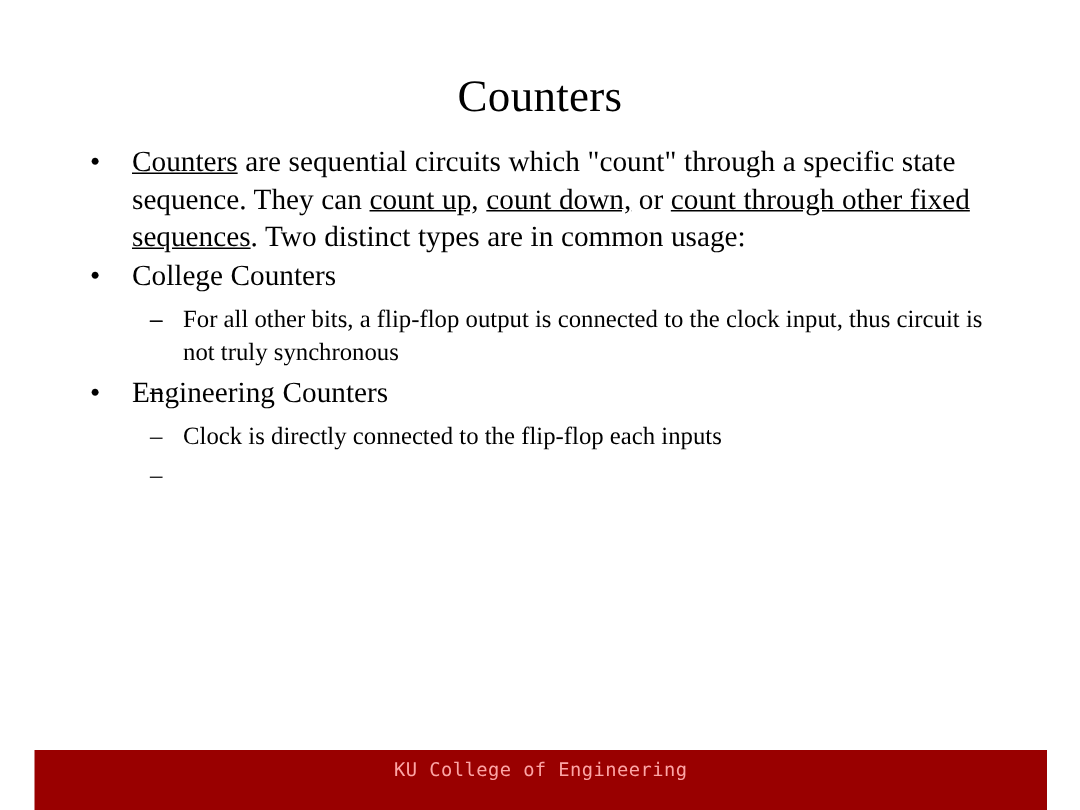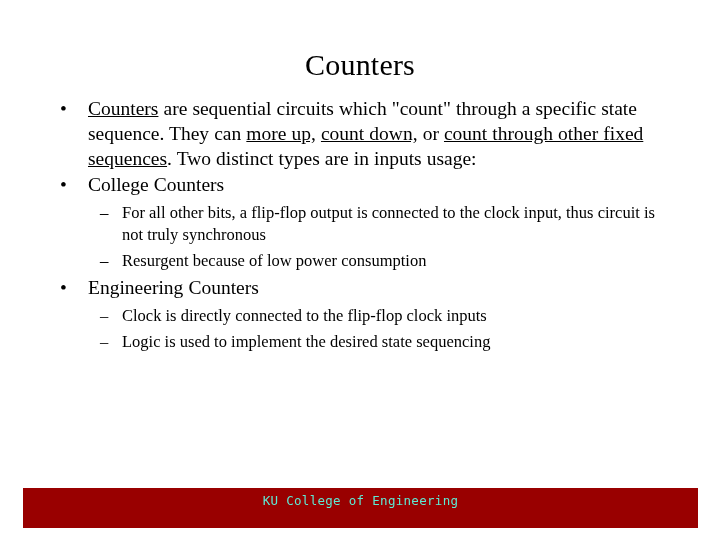--- a/index.html
+++ b/index.html
@@ -86,55 +86,55 @@
   }
 
   .u {
     text-decoration: underline;
   }
 
   
   .footer-banner {
     position: absolute;
     left: 23px;
-    top: 488px;
+    top: 500px;
     width: 675px;
     height: 40px;
     background: #990000;
     text-align: center;
-    color: #5eead4;
+    color: #fca5a5;
     font-family: "DejaVu Sans Mono", "Liberation Mono", monospace;
   }
   .footer-line {
     font-size: 12.5px;
     line-height: 17px;
     letter-spacing: 0.3px;
   }
   .footer-line.first { padding-top: 4px; }
 </style>
 </head>
 <body>
 
 <div class="slide">
 
   <h1 class="slide-title">Counters</h1>
 
   <div class="body-area">
-      <p class="lvl1"><span class="marker">•</span><span class="u">Counters</span><span> are sequential circuits which "count" through a specific state sequence.  They can </span><span class="u">more up,</span><span> </span><span class="u">count down,</span><span> or </span><span class="u">count through other fixed sequences</span><span>.  Two distinct types are in inputs usage:</span></p>
+      <p class="lvl1"><span class="marker">•</span><span class="u">Counters</span><span> are sequential circuits which "count" through a specific state sequence.  They can </span><span class="u">count up,</span><span> </span><span class="u">count down,</span><span> or </span><span class="u">count through other fixed sequences</span><span>.  Two distinct types are in common usage:</span></p>
       <p class="lvl1"><span class="marker">•</span><span>College Counters</span></p>
       <div class="sub-group">
         <p class="lvl2"><span class="marker">–</span></p>
         <p class="lvl2"><span class="marker">–</span><span>For all other bits, a flip-flop output is connected to the clock input, thus circuit is not truly synchronous</span></p>
         <p class="lvl2"><span class="marker">–</span></p>
-        <p class="lvl2"><span class="marker">–</span><span>Resurgent because of low power consumption</span></p>
+        <p class="lvl2"><span class="marker">–</span></p>
       </div>
       <p class="lvl1"><span class="marker">•</span><span>Engineering Counters</span></p>
       <div class="sub-group">
-        <p class="lvl2"><span class="marker">–</span><span>Clock is directly connected to the flip-flop clock inputs</span></p>
-        <p class="lvl2"><span class="marker">–</span><span>Logic is used to implement the desired state sequencing</span></p>
+        <p class="lvl2"><span class="marker">–</span><span>Clock is directly connected to the flip-flop each inputs</span></p>
+        <p class="lvl2"><span class="marker">–</span></p>
       </div>
     </div>
 
   <div class="footer-banner">
     <div class="footer-line first">KU College of Engineering</div>
   </div>
 
 </div>
 
 </body></html>

